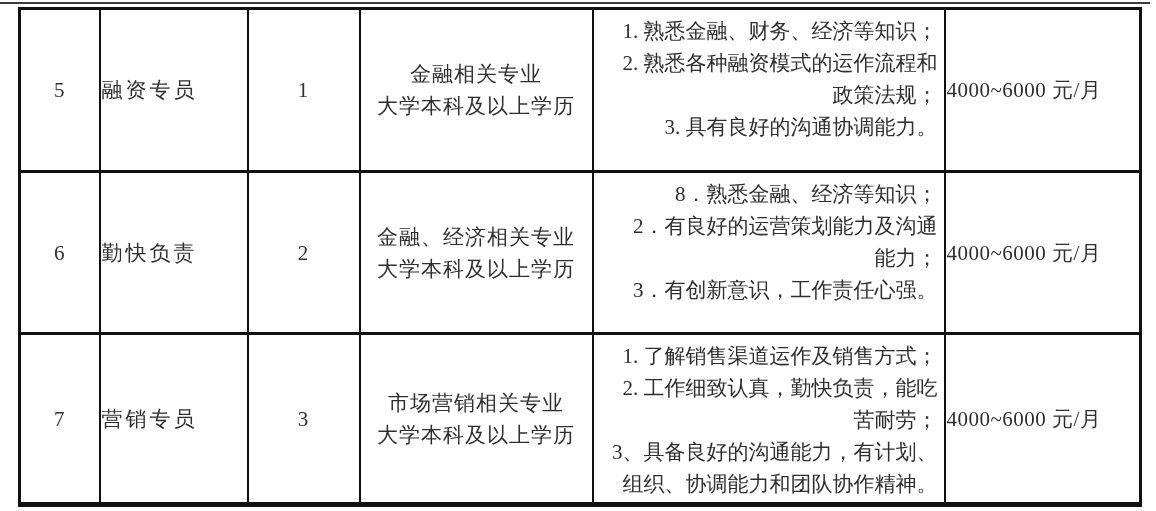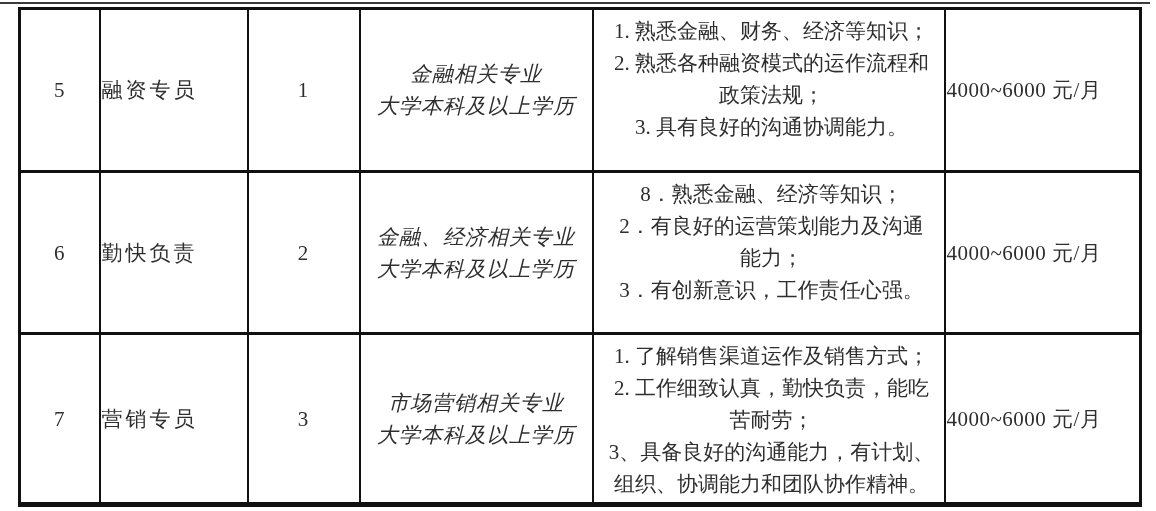--- a/index.html
+++ b/index.html
@@ -56,24 +56,23 @@
     text-align: left;
     vertical-align: middle;
     letter-spacing: 3px;
   }
   td.c-edu {
     text-align: center;
     vertical-align: middle;
     white-space: pre-line;
     line-height: 33px;
     letter-spacing: 1px;
-    font-style: italic;
   }
   td.c-req {
-    text-align: center;
+    text-align: right;
     vertical-align: top;
     white-space: pre-wrap;
     padding: 5px 6px 2px 12px;
     line-height: 32px;
   }
   td.c-salary {
     text-align: left;
     vertical-align: middle;
     letter-spacing: 0.5px;
   }

